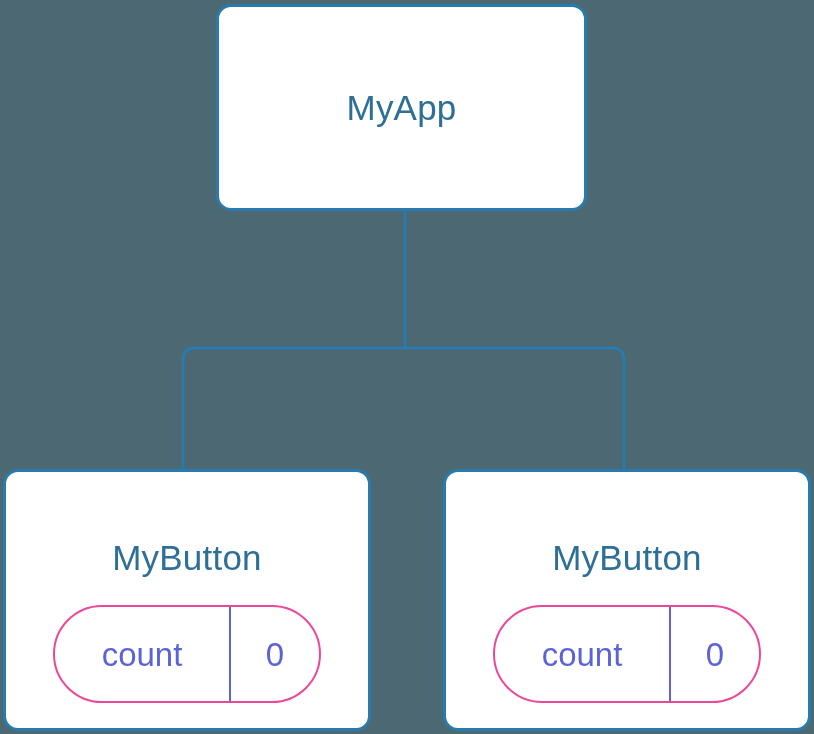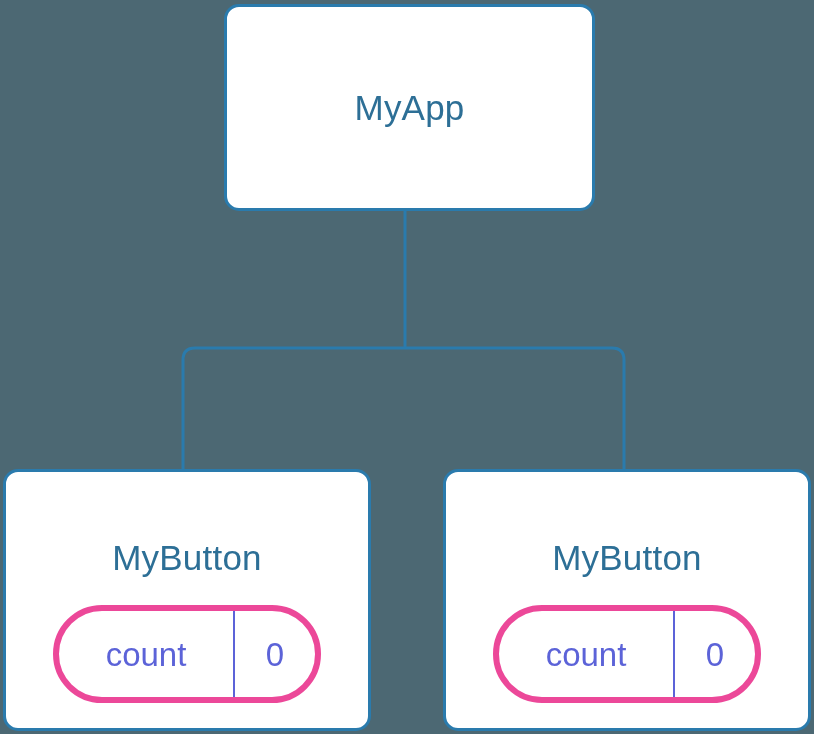--- a/index.html
+++ b/index.html
@@ -38,21 +38,21 @@
     position: absolute;
     background: #ffffff;
     border: 3px solid #2a7bad;
     border-radius: 15px;
     display: flex;
     flex-direction: column;
     align-items: center;
   }
 
   .node-root {
-    left: 224px;
+    left: 216px;
     top: 4px;
     width: 371px;
     height: 207px;
     justify-content: center;
   }
 
   .node-child-left {
     left: 3px;
     top: 469px;
     width: 368px;
@@ -77,21 +77,21 @@
 
   .node-child .node-title {
     margin-top: 68px;
   }
 
   
   .state-pill {
     margin-top: 30px;
     width: 268px;
     height: 98px;
-    border: 6px solid #ec4899;
+    border: 2px solid #ec4899;
     border-radius: 49px;
     display: flex;
     align-items: stretch;
     overflow: hidden;
     background: #ffffff;
   }
 
   .pill-key,
   .pill-val {
     display: flex;

